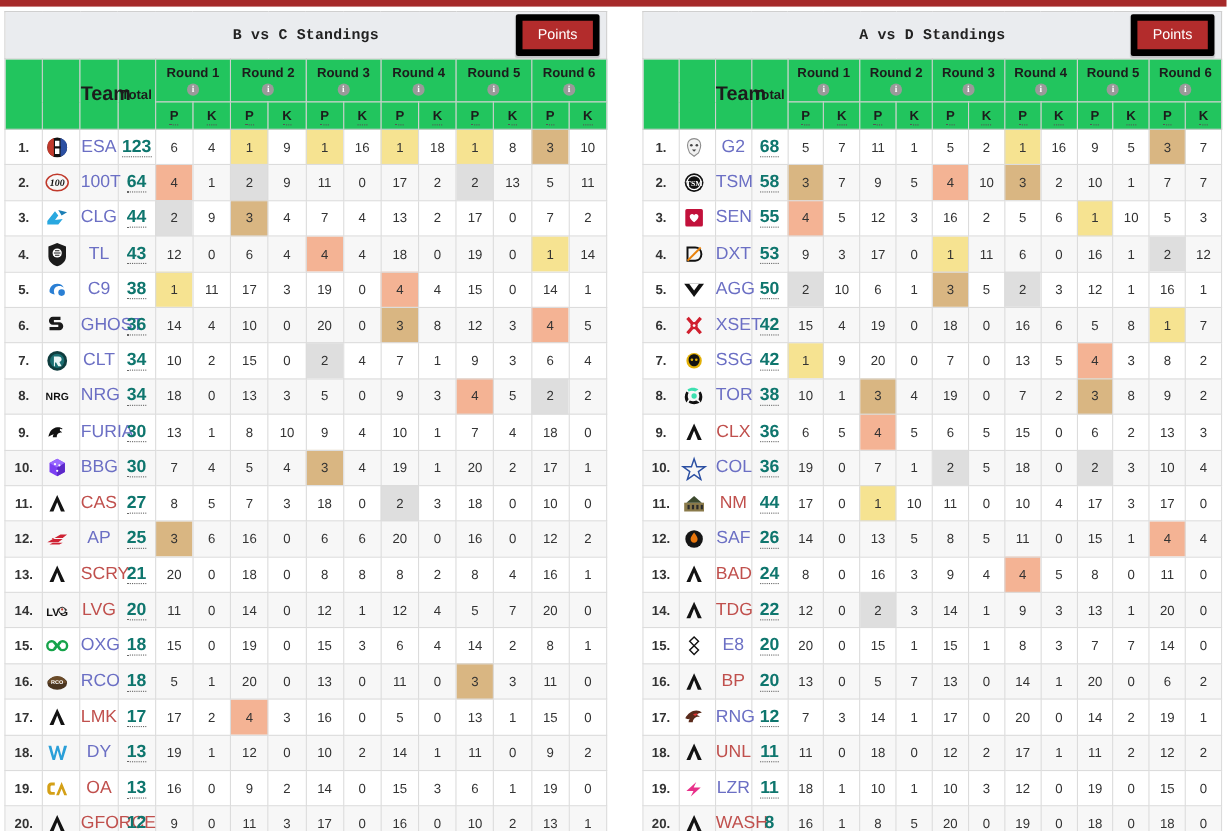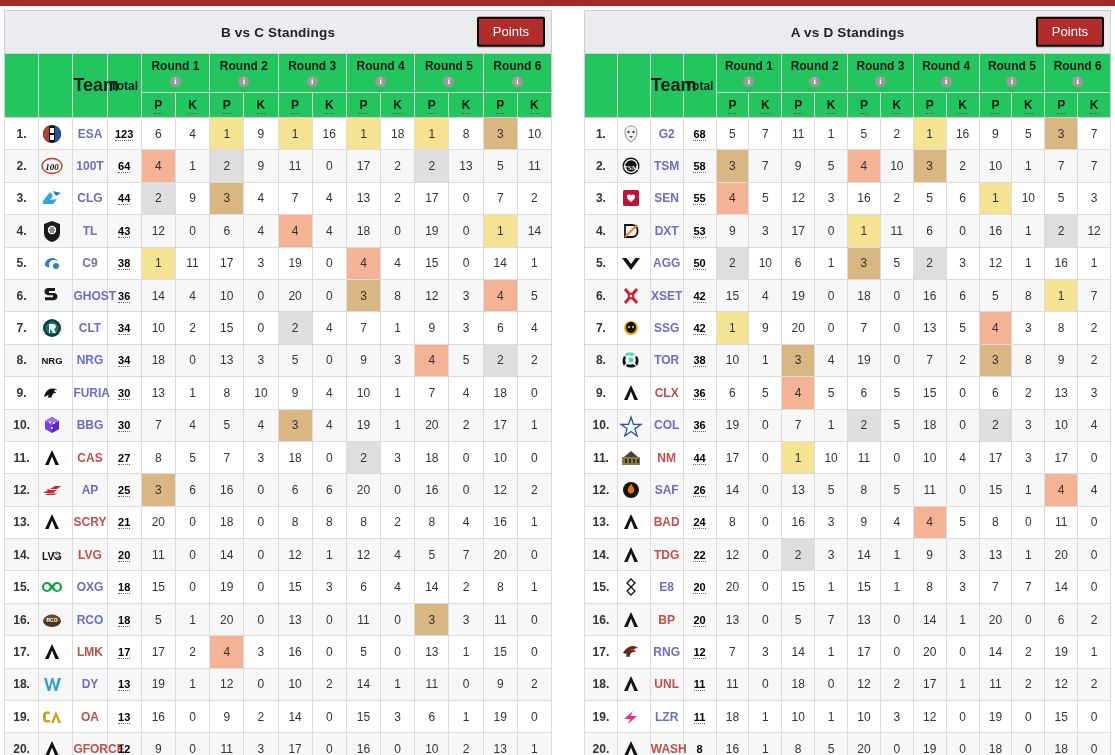--- a/index.html
+++ b/index.html
@@ -33,26 +33,26 @@
   }
 
   
   tr.titlerow th{
     background:#eaecef;
     border:1px solid #cfcfcf;
     height:42px;
     position:relative;
   }
   .titletext{
-    font-size:13.5px;font-weight:bold;color:#222;letter-spacing:.2px;
+    font-size:13.5px;font-weight:bold;color:#222;letter-spacing:.2px;font-family:Liberation Mono, monospace;
   }
   .pointsbtn{
     position:absolute;right:6px;top:50%;transform:translateY(-50%);
     background:#b32c2c;color:#fff;font-size:13px;font-weight:normal;
-    padding:6px 14px;border:2px solid #000000;border-radius:2px;
+    padding:6px 14px;border:6px solid #000000;border-radius:2px;
     line-height:1.1;
     box-shadow:0 1px 1px rgba(0,0,0,.18);
   }
 
   
   tr.hdr th{background:#22c55e;border:1px solid #cfcfcf;color:#1c1c1c;}
   th.h-rank{width:34px;}
   th.h-logo{width:46px;}
   th.h-team{width:74px;}
   th.h-total{width:40px;font-size:12.5px;font-weight:bold;margin-left:27px;}
@@ -69,24 +69,24 @@
   }
 
   
   tr.r td{height:31.4px;}
   tr.r.odd td{background:#ffffff;}
   tr.r.even td{background:#f7f7f7;}
   td.c-rank{font-weight:bold;font-size:12px;color:#222;width:34px;}
   td.c-logo{width:46px;}
   td.c-team{width:74px;text-align:left;padding-left:2px;}
   td.c-total{width:40px;}
-  .teamname{font-size:12px;font-weight:bold;}
+  .teamname{font-size:16px;font-weight:normal;}
   .teamname.blue{color:#6b6fc4;}
   .teamname.red{color:#c0504d;}
-  .totalval{font-weight:bold;font-size:11px;color:#000000;border-bottom:1px dotted #666;padding-bottom:0px;}
+  .totalval{font-weight:bold;font-size:16px;color:#0f766e;border-bottom:1px dotted #666;padding-bottom:0px;}
   td.val{font-size:12px;color:#3c3c50;}
 
   
   td.hl1{background:#f6e391 !important;}
   td.hl2{background:#dedede !important;}
   td.hl3{background:#d9b682 !important;}
   td.hl4{background:#f4b394 !important;}
 
   .logobox{width:26px;height:24px;margin:16px auto;position:relative;}
   .logobox svg{display:block;width:26px;height:24px;}

